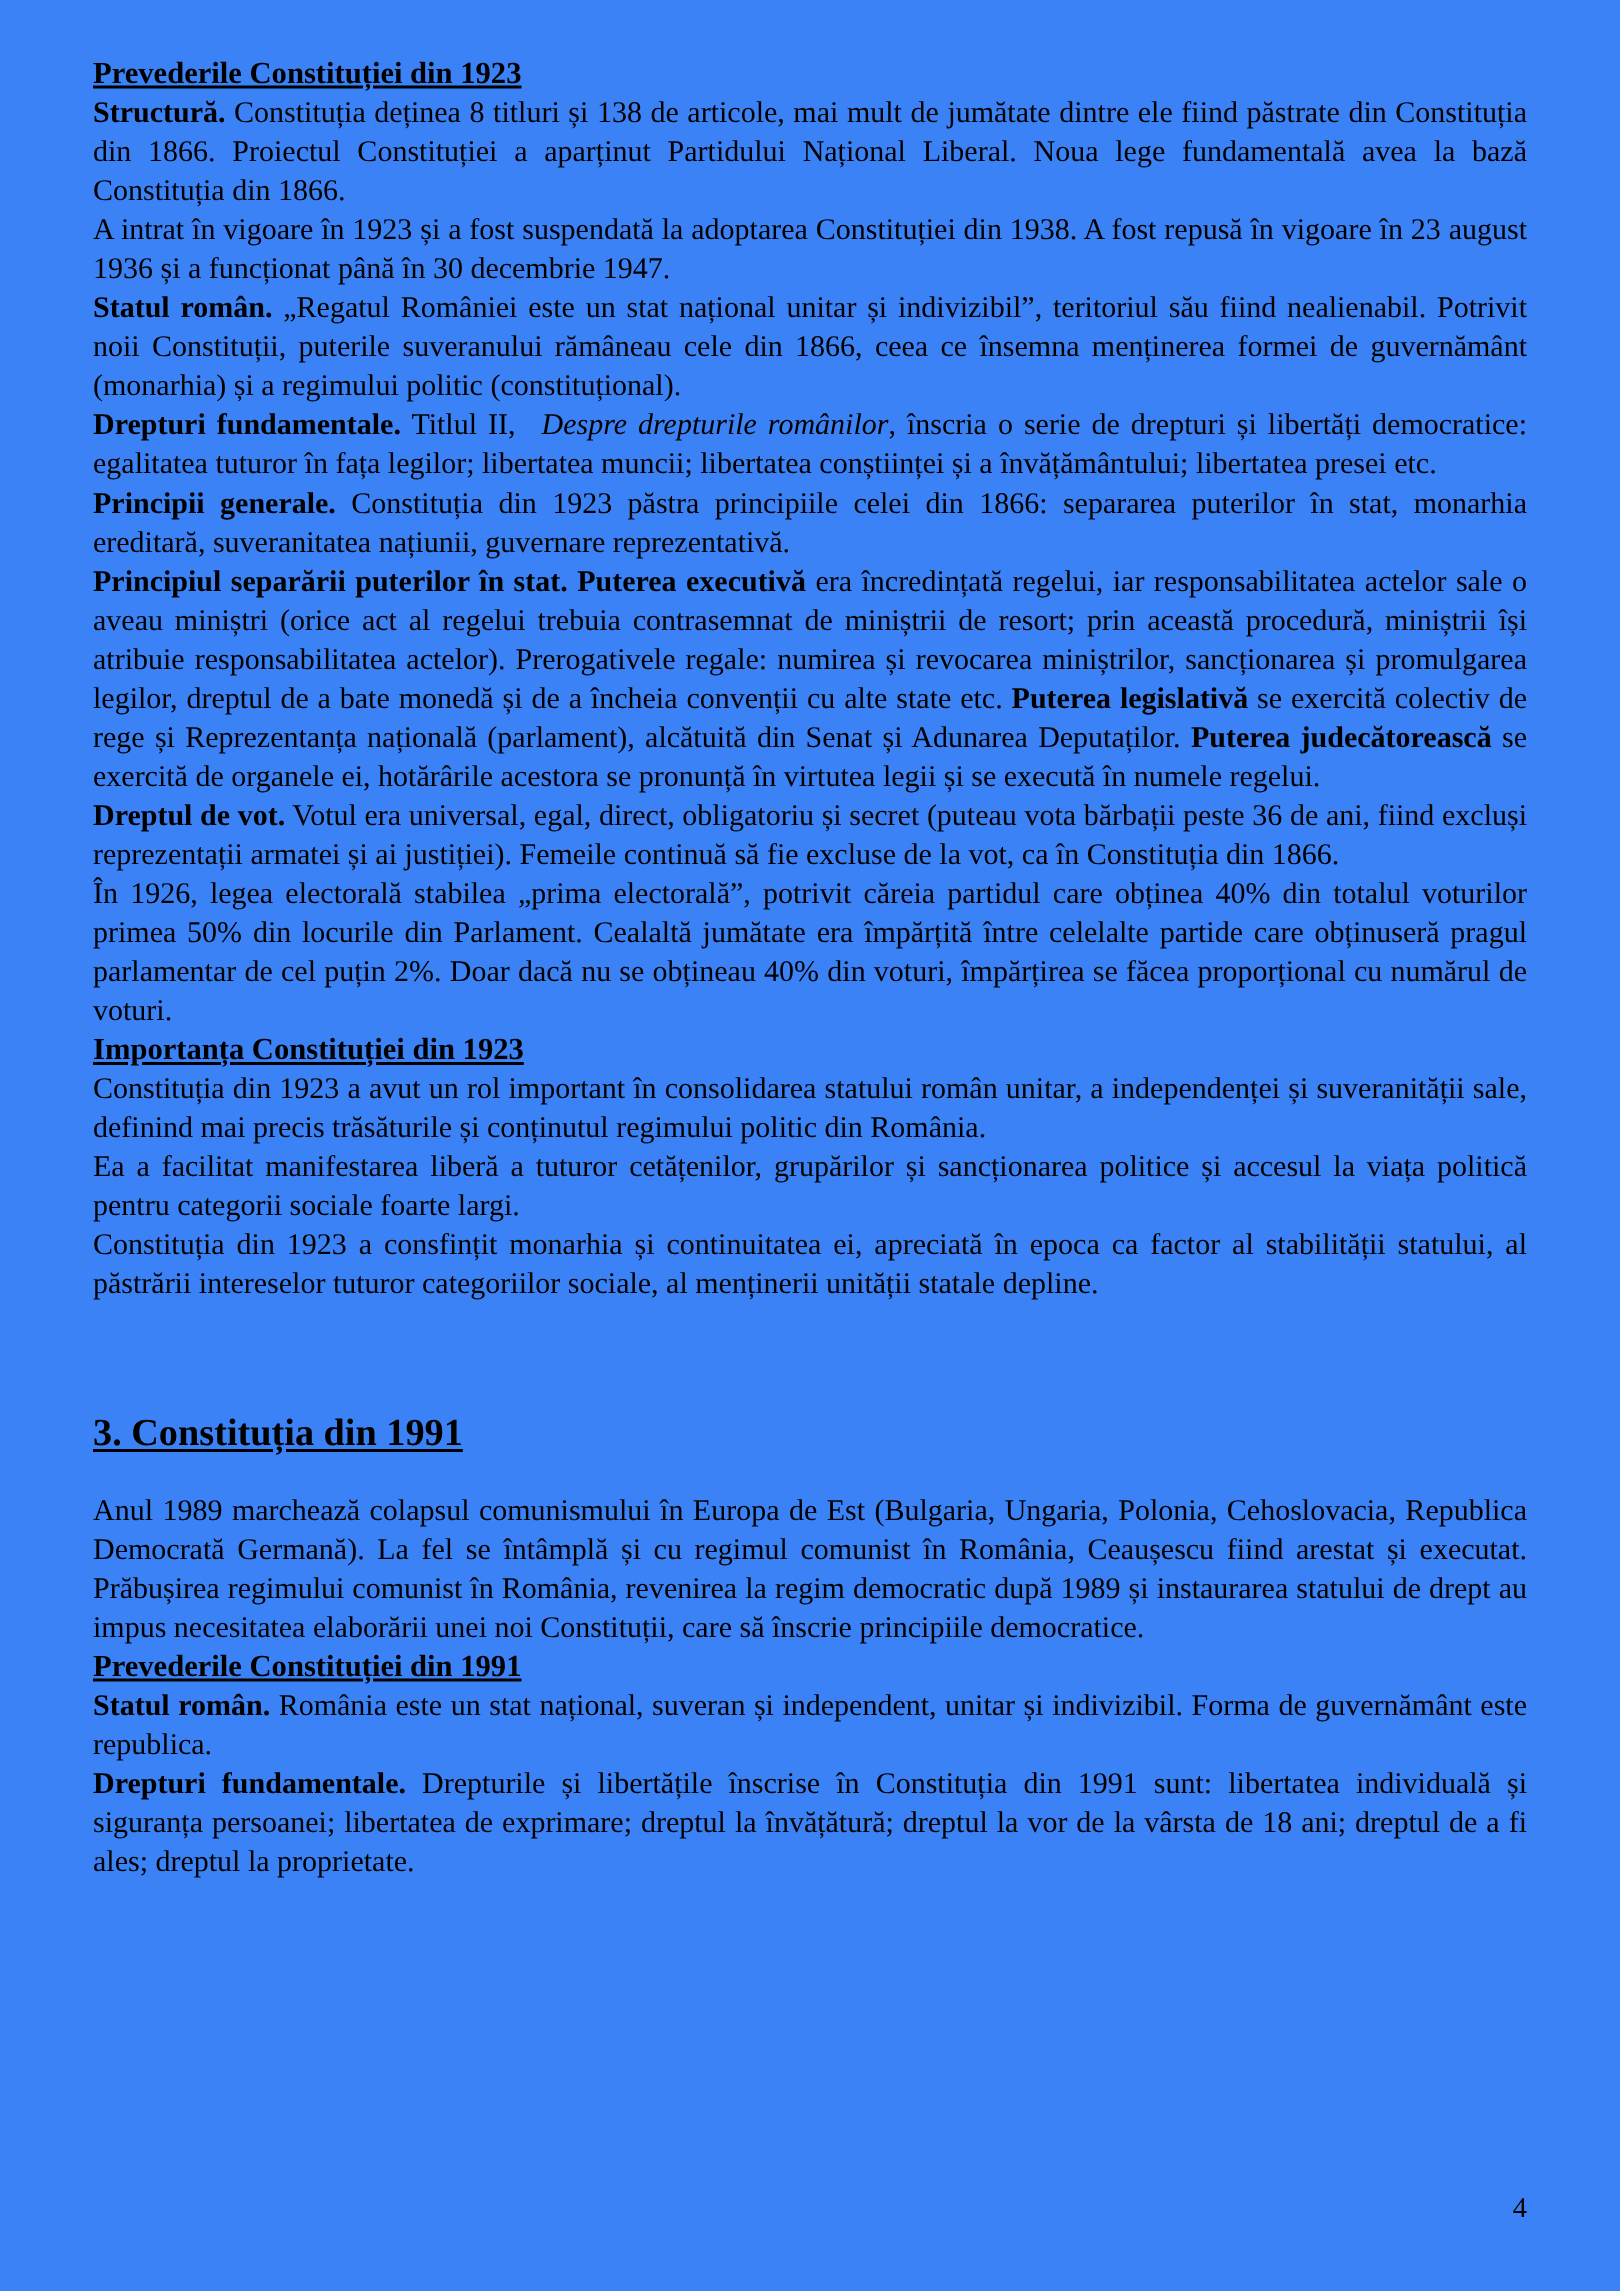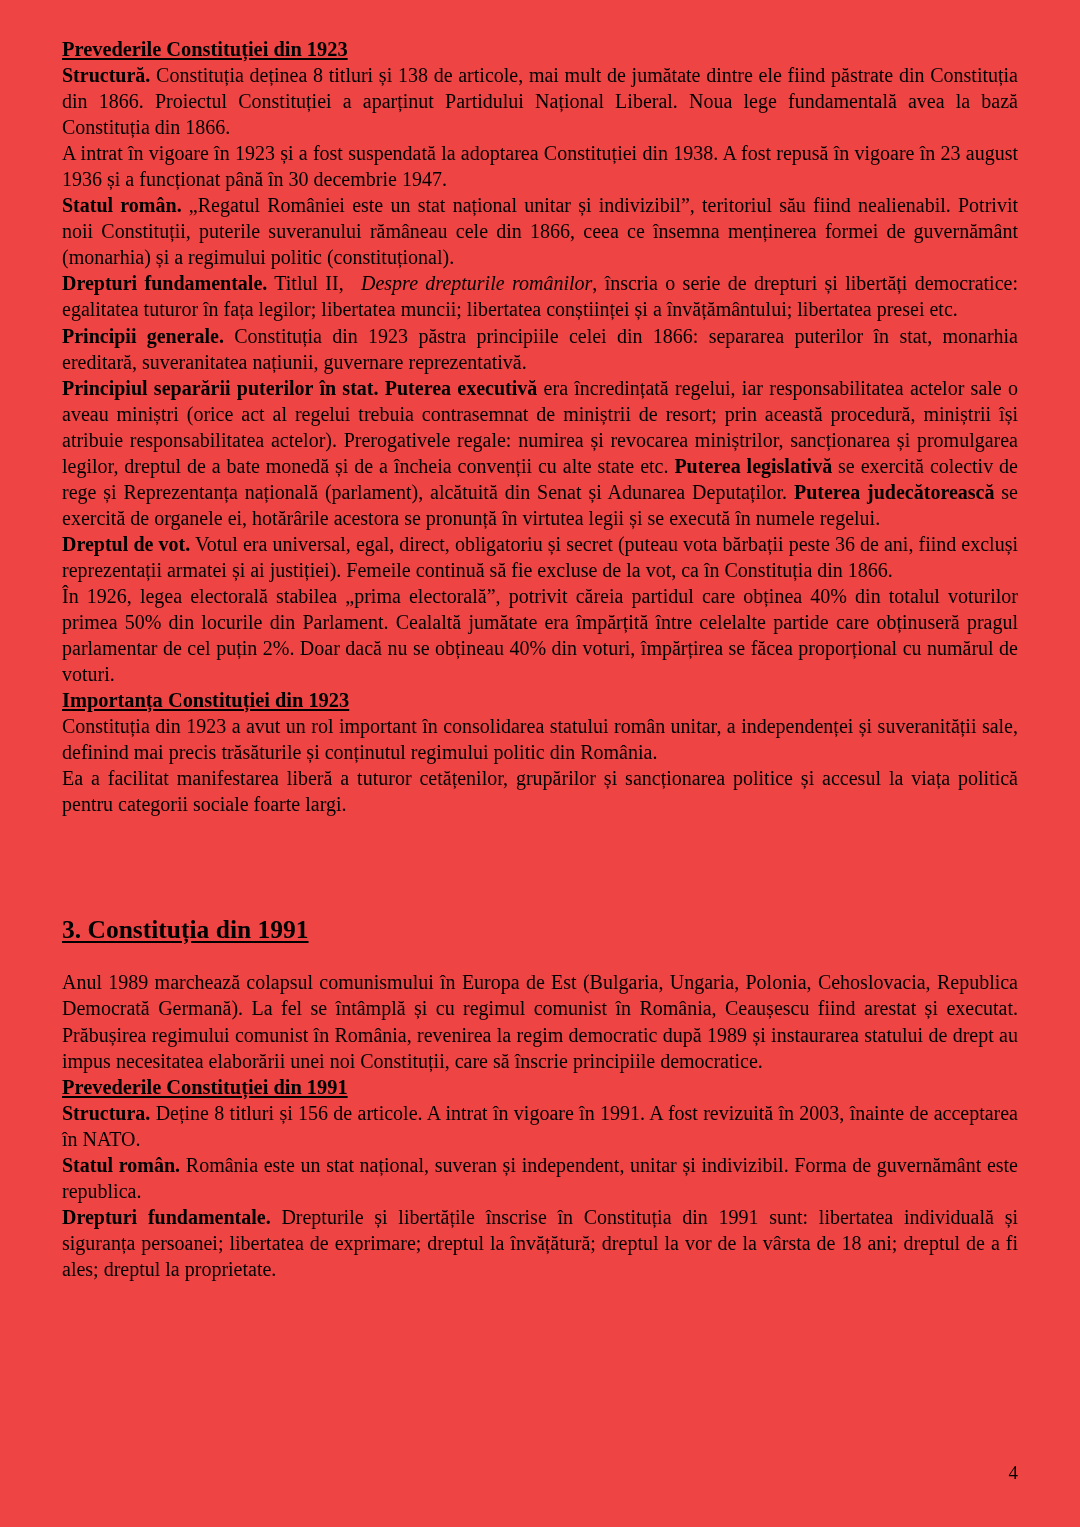--- a/index.html
+++ b/index.html
@@ -10,21 +10,21 @@
   }
   body {
     font-family: "Liberation Serif", "DejaVu Serif", serif;
     color: #000000;
   }
   .page {
     position: relative;
     width: 1080px;
     height: 1527px;
     margin: 0 auto;
-    background: #ef4444;
+    background: #3b82f6;
     box-sizing: border-box;
     overflow: hidden;
   }
   .content {
     position: absolute;
     left: 62px;
     top: 36px;
     width: 956px;
   }
   .para {
@@ -54,21 +54,21 @@
   .h-section {
     font-size: 25.5px;
     line-height: 34px;
     font-weight: bold;
     margin: 0;
     display: inline-block;
     text-decoration: underline;
     text-underline-offset: 3px;
   }
   .section-wrap {
-    margin-top: 96px;
+    margin-top: 68px;
     margin-bottom: 0;
   }
   .gap-small {
     height: 22px;
   }
   .pagenum {
     position: absolute;
     right: 62px;
     top: 1462px;
     font-size: 19px;
@@ -100,33 +100,33 @@
 
     <p class="para"><span>În 1926, legea electorală stabilea „prima electorală”, potrivit căreia partidul care obținea 40% din totalul voturilor primea 50% din locurile din Parlament. Cealaltă jumătate era împărțită între celelalte partide care obținuseră pragul parlamentar de cel puțin 2%. Doar dacă nu se obțineau 40% din voturi, împărțirea se făcea proporțional cu numărul de voturi.</span></p>
 
     <div class="subhead">Importanța Constituției din 1923</div>
 
 
     <p class="para"><span>Constituția din 1923 a avut un rol important în consolidarea statului român unitar, a independenței și suveranității sale, definind mai precis trăsăturile și conținutul regimului politic din România.</span></p>
 
     <p class="para"><span>Ea a facilitat manifestarea liberă a tuturor cetățenilor, grupărilor și sancționarea politice și accesul la viața politică pentru categorii sociale foarte largi.</span></p>
 
+    <p class="para"><span>Constituția din 1923 a consfințit monarhia și continuitatea ei, apreciată în epoca ca factor al stabilității statului, al păstrării intereselor tuturor categoriilor sociale, al menținerii unității statale depline.</span></p>
 
     <div class="section-wrap">
       <div class="h-section">3. Constituția din 1991</div>
     </div>
 
     <div class="gap-small"></div>
 
 
     <p class="para"><span>Anul 1989 marchează colapsul comunismului în Europa de Est (Bulgaria, Ungaria, Polonia, Cehoslovacia, Republica Democrată Germană). La fel se întâmplă și cu regimul comunist în România, Ceaușescu fiind arestat și executat. Prăbușirea regimului comunist în România, revenirea la regim democratic după 1989 și instaurarea statului de drept au impus necesitatea elaborării unei noi Constituții, care să înscrie principiile democratice.</span></p>
 
     <div class="subhead">Prevederile Constituției din 1991</div>
 
-    <p class="para"><b>Structura.</b><span> Deține 8 titluri și 156 de articole. A intrat în vigoare în 1991. A fost revizuită în 2003, înainte de acceptarea în NATO.</span></p>
 
     <p class="para"><b>Statul român.</b><span> România este un stat național, suveran și independent, unitar și indivizibil. Forma de guvernământ este republica.</span></p>
 
     <p class="para"><b>Drepturi fundamentale.</b><span> Drepturile și libertățile înscrise în Constituția din 1991 sunt: libertatea individuală și siguranța persoanei; libertatea de exprimare; dreptul la învățătură; dreptul la vor de la vârsta de 18 ani; dreptul de a fi ales; dreptul la proprietate.</span></p>
 
   </div>
 
   <div class="pagenum">4</div>
 </div>
 

